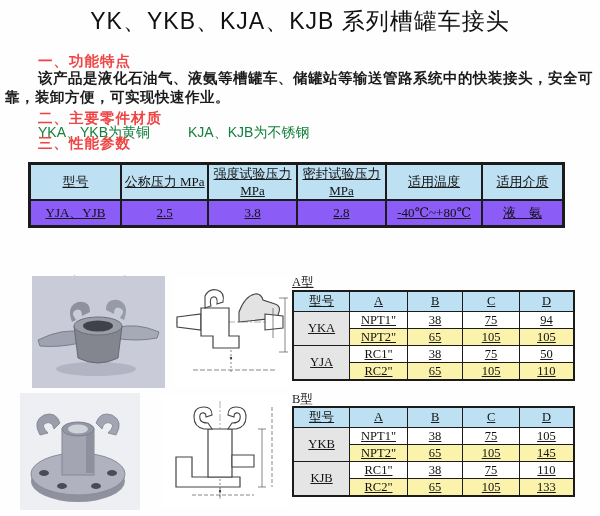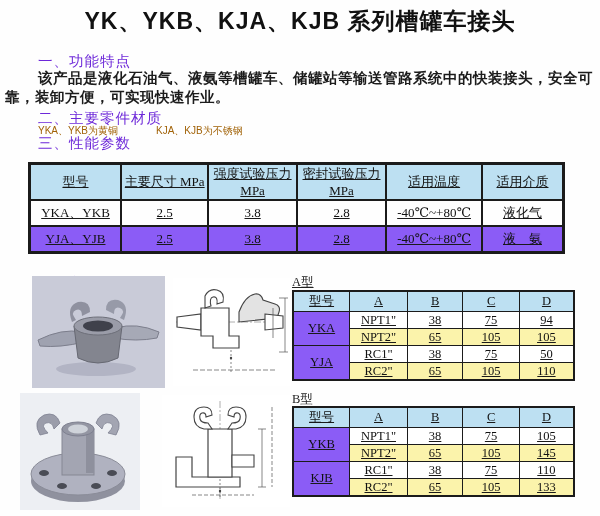--- a/index.html
+++ b/index.html
@@ -4,34 +4,34 @@
 <style>
   html,body{margin:0;padding:0;}
   body{
     width:600px;height:516px;position:relative;overflow:hidden;
     background:#fefefe;color:#1a1a1a;
     font-family:"Liberation Sans","DejaVu Sans",sans-serif;
   }
   .abs{position:absolute;}
   .page-title{
     top:6px;left:0;width:600px;text-align:center;
-    font-size:23px;font-weight:bold;letter-spacing:1px;color:#111;
+    font-size:23px;font-weight:normal;letter-spacing:1px;color:#111;
   }
   .sec-heading{
-    font-size:14.5px;font-weight:normal;color:#6d28d9;letter-spacing:1px;
+    font-size:14.5px;font-weight:bold;color:#ef4444;letter-spacing:1px;
   }
   #s1-heading{left:38px;top:52px;}
   #s2-heading{left:38px;top:109px;}
   #s3-heading{left:38px;top:134px;text-align:right;}
   #s4-heading{left:38px;top:248px;margin-top:26px;}
   .body-text{
     left:5px;top:69px;width:591px;font-size:14.5px;line-height:19px;
     text-indent:33px;color:#1c1c1c;letter-spacing:0.5px;font-weight:bold;
   }
-  .materials{left:38px;top:124px;font-size:10px;color:#a16207;}
+  .materials{left:38px;top:124px;font-size:14px;color:#15803d;}
   .materials .gap{display:inline-block;width:38px;}
 
   
   table{border-collapse:collapse;text-decoration:underline;}
   #perf-table{left:28px;top:162px;}
   #perf-table table{width:537px;border:3px solid #1b1b1b;}
   #perf-table th,#perf-table td{
     border:2px solid #1b1b1b;text-align:center;padding:0;height:24px;
     font-family:"Liberation Serif","DejaVu Serif",serif;font-size:13px;color:#111;
   }
@@ -46,21 +46,21 @@
   #label-a{left:292px;top:274px;text-decoration:underline;}
   #label-b{left:292px;top:391px;}
   .dim-table table{width:283px;border:2.5px solid #1b1b1b;}
   .dim-table th,.dim-table td{
     border:1.5px solid #1b1b1b;text-align:center;padding:0;
     font-family:"Liberation Serif","DejaVu Serif",serif;font-size:12.5px;color:#111;
   }
   .dim-table th{background:#bde0f2;height:19px;font-weight:normal;}
   .dim-table td{height:16px;background:#fff;}
   .dim-table tr.yellow td{background:#fbf3ab;}
-  .dim-table td.model{background:#8b5cf6;}
+  .dim-table td.model{background:#e5e5e5;}
   #table-a{left:292px;top:290px;}
   #table-b{left:292px;top:406px;}
 
   
   .fig{display:block;}
   #photo-a{left:32px;top:276px;}
   #drawing-a{left:173px;top:278px;}
   #photo-b{left:20px;top:393px;}
   #drawing-b{left:162px;top:395px;}
 </style>
@@ -85,36 +85,28 @@
         <col style="width:92px">
         <col style="width:88px">
         <col style="width:89px">
         <col style="width:90px">
         <col style="width:96px">
         <col style="width:82px">
       </colgroup>
     <thead>
       <tr>
         <th>型号</th>
-        <th>主要尺寸 MPa</th>
+        <th>公称压力 MPa</th>
         <th>强度试验压力MPa</th>
         <th>密封试验压力MPa</th>
         <th>适用温度</th>
         <th>适用介质</th>
       </tr>
     </thead>
     <tbody>
-      <tr>
-        <td>YKA、YKB</td>
-        <td>2.5</td>
-        <td>3.8</td>
-        <td>2.8</td>
-        <td>-40℃~+80℃</td>
-        <td>液化气</td>
-      </tr>
       <tr class="yellow">
         <td>YJA、YJB</td>
         <td>2.5</td>
         <td>3.8</td>
         <td>2.8</td>
         <td>-40℃~+80℃</td>
         <td>液　氨</td>
       </tr>
     </tbody>
   </table>

